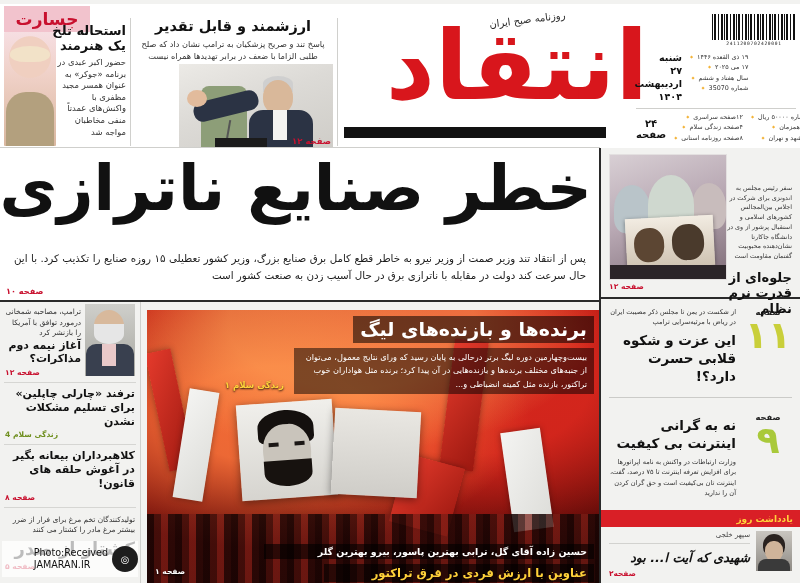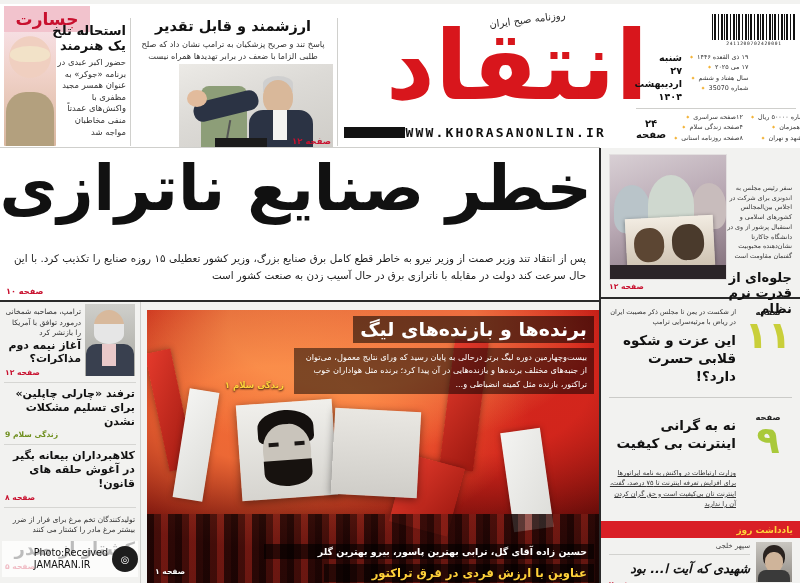--- a/index.html
+++ b/index.html
@@ -390,21 +390,21 @@
   
   .rc-num-block { display:flex; padding:8px 8px 6px; gap:8px; }
   .rc-num { width:48px; flex:0 0 48px; text-align:center; }
   .rc-num .lab { font-size:8.4px; color:#222; font-weight:bold; }
   .rc-num .n { font-size:38px; font-weight:bold; line-height:.96; }
   .rc-num .n.olive { color:#c9cf3a; }
   .rc-num .n.green { color:#a9c93a; }
   .rc-num-txt { flex:1; text-align:right; }
   .rc-num-txt .dek { font-size:6.6px; color:#333; line-height:1.55; }
   .rc-num-txt .hl { font-size:13.5px; font-weight:bold; color:#111; line-height:1.3; margin-top:5px; }
-  .rc-num-txt .dek2 { font-size:6.6px; color:#333; line-height:1.55; margin-top:16px;text-decoration:underline; }
+  .rc-num-txt .dek2 { font-size:6.6px; color:#333; line-height:1.55; margin-top:5px; }
 
   
   .yr-bar {
     height:17px; background:#d91f26; display:flex; align-items:center;
     justify-content:flex-start; padding:0 7px; margin-top:6px;
   }
   .yr-bar span { color:#ffd23a; font-size:9px; font-weight:bold; }
   .yr-body { display:flex; gap:6px; padding:4px 8px 0; }
   .yr-photo {
     width:36px; height:40px; flex:0 0 36px;
@@ -463,21 +463,20 @@
     <div class="vline" style="left:337px; top:14px; height:128px;"></div>
 
     <div class="masthead">
 
       <div class="logo-wrap">
         <div class="logo-script">انتقاد</div>
         <div class="logo-sub">روزنامه صبح ایران</div>
       </div>
 
       <div class="url-bar">
-        <div class="u">WWW.KHORASANONLIN.IR</div>
         <div class="blackbar"></div>
       </div>
 
       <div class="barcode">
         <div class="bars"></div>
         <div class="num">2411200702420001</div>
       </div>
 
       <div class="info-block">
         <div class="info-row">
@@ -532,21 +531,21 @@
         <div class="dek">ترامپ، مصاحبه شمخانی درمورد توافق با آمریکا را بازنشر کرد</div>
         <div class="hl">آغاز نیمه دوم مذاکرات؟</div>
         <div class="pg">صفحه ۱۲</div>
       </div>
     </div>
 
     <div class="lc-sep"></div>
 
     <div class="lc-item">
       <div class="hl">ترفند «چارلی چاپلین» برای تسلیم مشکلات نشدن</div>
-      <div class="pg green">زندگی سلام 9</div>
+      <div class="pg green">زندگی سلام 4</div>
     </div>
 
     <div class="lc-sep"></div>
 
     <div class="lc-item">
       <div class="hl">کلاهبرداران بیعانه بگیر در آغوش حلقه های قانون!</div>
       <div class="pg">صفحه ۸</div>
     </div>
 
     <div class="lc-sep"></div>

